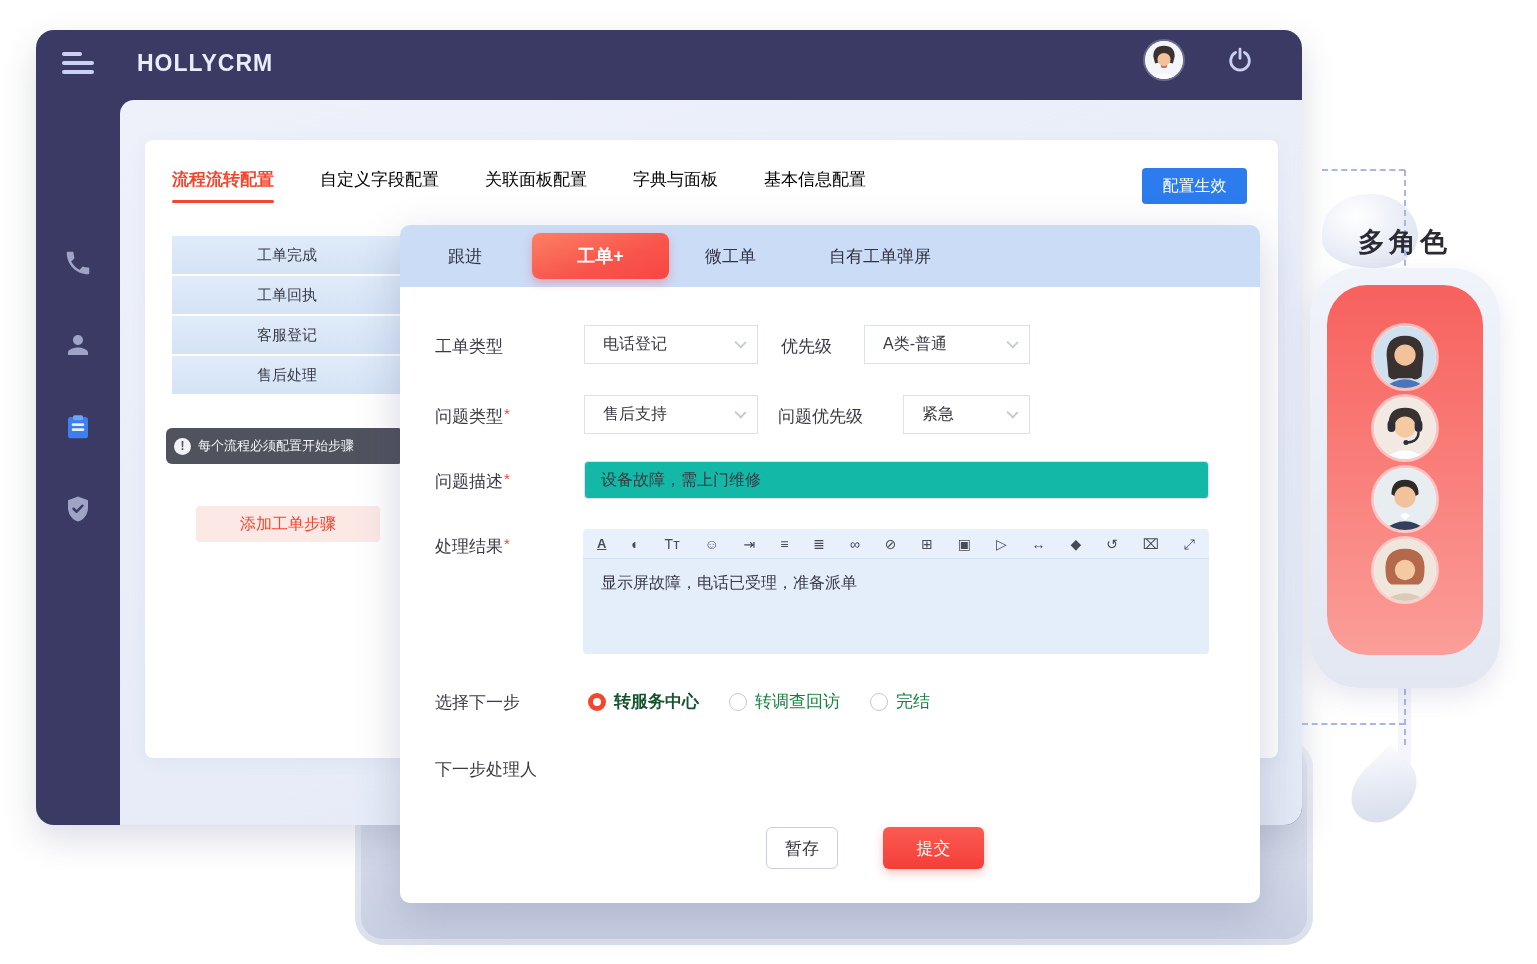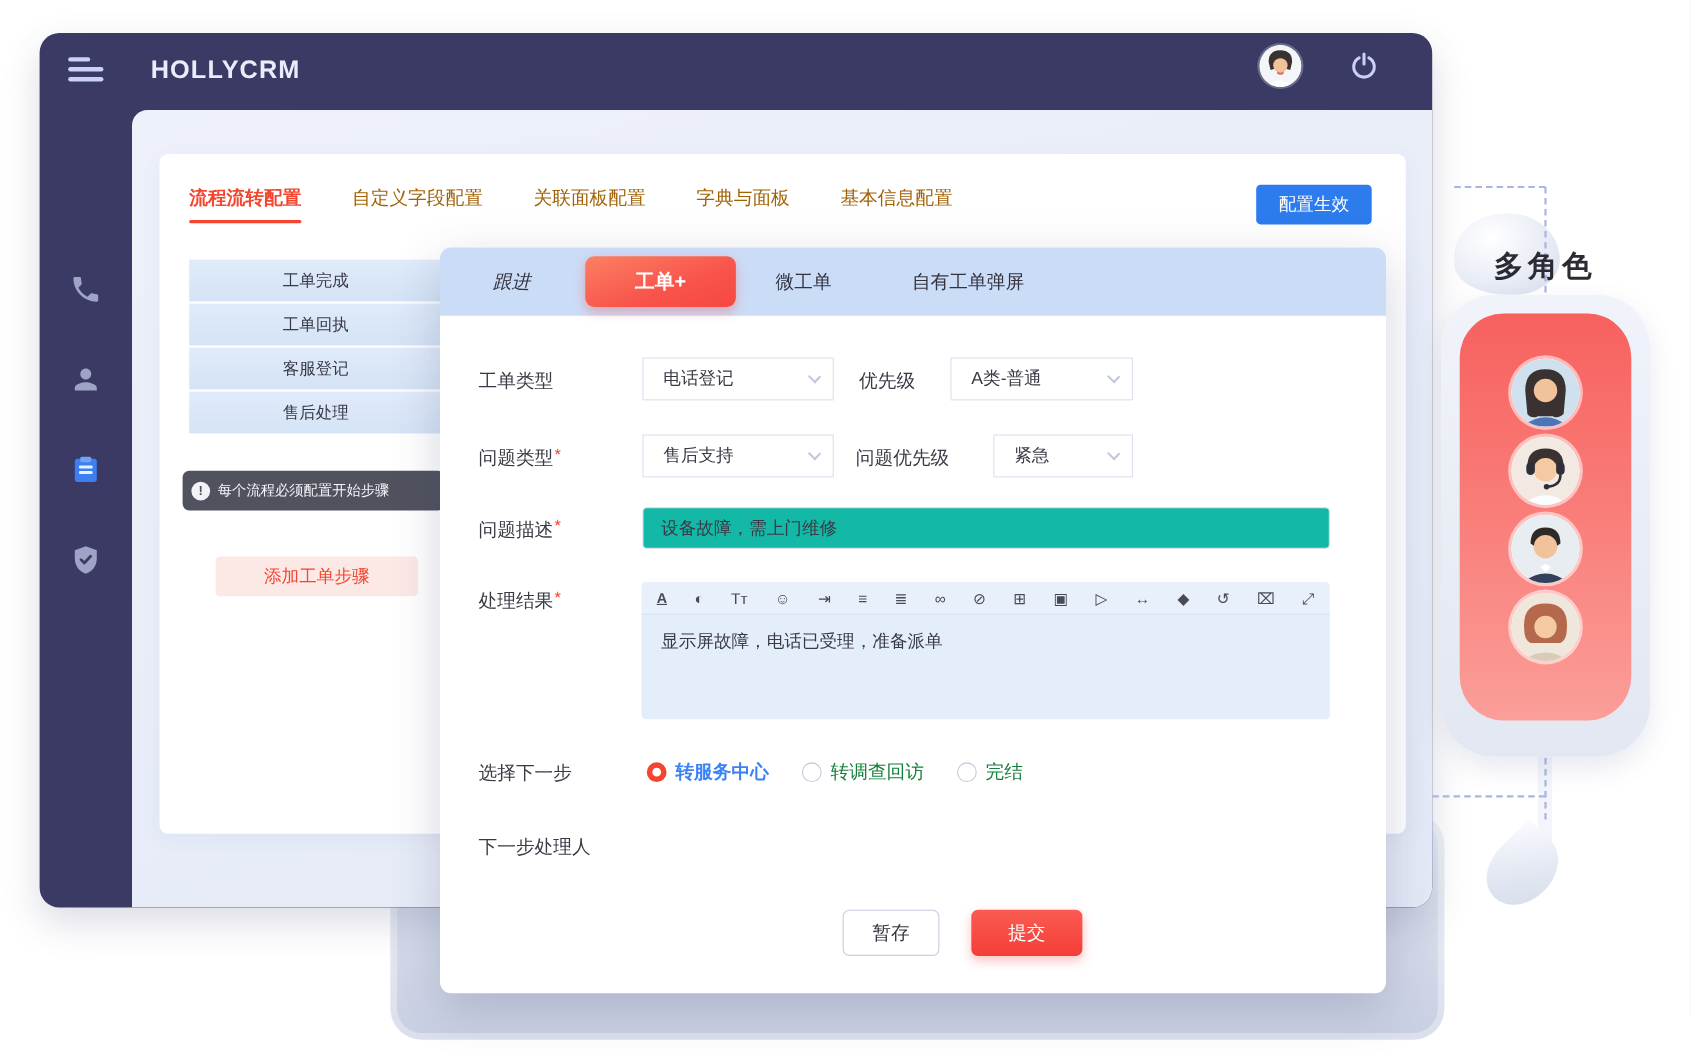--- a/index.html
+++ b/index.html
@@ -33,21 +33,21 @@
   .rail-icon.i1{ top:148px; } .rail-icon.i2{ top:230px; } .rail-icon.i3{ top:312px; } .rail-icon.i4{ top:394px; }
 
   
   .content { position:absolute; left:84px; top:70px; right:0; bottom:0;
     background:linear-gradient(160deg,#EEF1FA 0%,#E7ECF8 60%,#E3E9F6 100%); border-top-left-radius:14px; }
 
   
   .inner-card { position:absolute; left:25px; top:40px; width:1133px; height:618px; background:#ffffff;
     border-radius:8px; box-shadow:0 4px 18px rgba(90,100,150,.06); }
   .tab-row { position:absolute; left:27px; top:28px; display:flex; align-items:center; gap:46px; }
-  .cfg-tab { font-size:17px; color:#a16207; cursor:pointer; position:relative; padding-bottom:10px; }
+  .cfg-tab { font-size:17px; color:#000000; cursor:pointer; position:relative; padding-bottom:10px; }
   .cfg-tab.active { color:#F4452E; font-weight:bold; }
   .cfg-tab.active::after { content:""; position:absolute; left:0; right:0; bottom:-2px; height:3px;
     background:#F4452E; border-radius:2px; }
   .apply-btn { position:absolute; right:31px; top:28px; width:105px; height:36px; background:#2D7CEE;
     color:#fff; font-size:16px; border:none; border-radius:4px; cursor:pointer; }
 
   .step-list { position:absolute; left:27px; top:96px; width:230px; }
   .step-item { height:38px; margin-bottom:2px; background:linear-gradient(180deg,#E0EBFA,#D4E3F6);
     display:flex; align-items:center; justify-content:center; font-size:15px; color:#3A3A46; cursor:pointer; }
 
@@ -59,21 +59,21 @@
 
   .add-step-btn { position:absolute; left:51px; top:366px; width:184px; height:36px; background:#FCE9E6;
     color:#F4452E; font-size:16px; border:none; border-radius:4px; cursor:pointer; }
 
   
   .modal { position:absolute; left:400px; top:225px; width:860px; height:678px; background:#ffffff;
     border-radius:10px; z-index:10; box-shadow:0 14px 44px rgba(59,63,110,.22); }
   .modal-header { position:absolute; left:0; top:0; width:100%; height:62px; background:#CBDCF7;
     border-radius:10px 10px 0 0; display:flex; align-items:center; padding-left:48px; }
   .m-tab { font-size:17px; color:#33333F; cursor:pointer; }
-  .m-tab.t0 { margin-right:50px;font-style:italic; }
+  .m-tab.t0 { margin-right:50px; }
   .m-tab-btn { width:137px; height:46px; border:none; border-radius:8px; cursor:pointer;
     background:linear-gradient(160deg,#FC8063 0%,#F8544B 60%,#F74742 100%);
     color:#fff; font-size:18px; font-weight:bold; margin-right:36px; box-shadow:0 4px 10px rgba(247,71,66,.35); }
   .m-tab.t2 { margin-right:73px; }
 
   .f-label { position:absolute; font-size:17px; color:#3A3A46; white-space:nowrap; }
   .req { color:#F4452E; font-style:normal; font-size:15px; vertical-align:top; margin-left:1px; }
 
   .sel { position:absolute; height:39px; background:#fff; border:1px solid #DCE0F0; border-radius:0;
     display:flex; align-items:center; padding:0 30px 0 18px; font-size:16px; color:#3A3A46; cursor:pointer; }
@@ -86,25 +86,25 @@
   .editor { position:absolute; left:183px; top:304px; width:626px; height:125px; border-radius:4px; overflow:hidden; }
   .editor-toolbar { height:30px; background:#E7F0FB; border-bottom:1px solid #D3E1F4; display:flex;
     align-items:center; justify-content:space-between; padding:0 14px; }
   .tb-ico { font-size:14px; color:#4A4A55; cursor:pointer; line-height:1; user-select:none; }
   .tb-ico.u-line { text-decoration:underline; font-weight:bold; font-size:13px; }
   .editor-body { height:95px; background:#E4EEFB; padding:14px 18px; font-size:16px; color:#3A3A46; cursor:text; }
 
   .radio-row { position:absolute; left:188px; top:465px; display:flex; align-items:center; gap:30px; }
   .radio-opt { display:flex; align-items:center; gap:8px; cursor:pointer; font-size:17px; color:#15803d; }
   .radio-opt .rdo { width:18px; height:18px; border-radius:50%; border:1.5px solid #C3C9D8; background:#fff; }
-  .radio-opt.selected { color:#3b82f6; font-weight:bold; }
+  .radio-opt.selected { color:#14532d; font-weight:bold; }
   .radio-opt.selected .rdo { width:18px; height:18px; border:5.5px solid #F4452E; }
 
   .m-footer-btn { position:absolute; height:42px; border-radius:6px; font-size:17px; cursor:pointer; }
-  .btn-save { left:366px; top:602px; width:88px; background:#fff; border:1px solid #C8CDE0; color:#33333F; }
+  .btn-save { left:366px; top:602px; width:72px; background:#fff; border:1px solid #C8CDE0; color:#33333F; }
   .btn-submit { left:483px; top:602px; width:101px; border:none; color:#fff;
     background:linear-gradient(180deg,#FB5B51,#F33E38); box-shadow:0 4px 10px rgba(243,62,56,.3); }
 
   
   .cloud { position:absolute; left:1322px; top:194px; width:96px; height:74px; z-index:3;
     background:radial-gradient(ellipse at 35% 30%,#FFFFFF 0%,#EDF0F8 45%,#D7DDEC 100%);
     border-radius:50% 50% 46% 54% / 55% 60% 45% 40%; }
   .dash-v { position:absolute; left:1404px; top:170px; height:575px; width:0;
     border-left:2px dashed #A9B5E4; z-index:5; }
   .dash-h-top { position:absolute; left:1322px; top:169px; width:83px; height:0;

